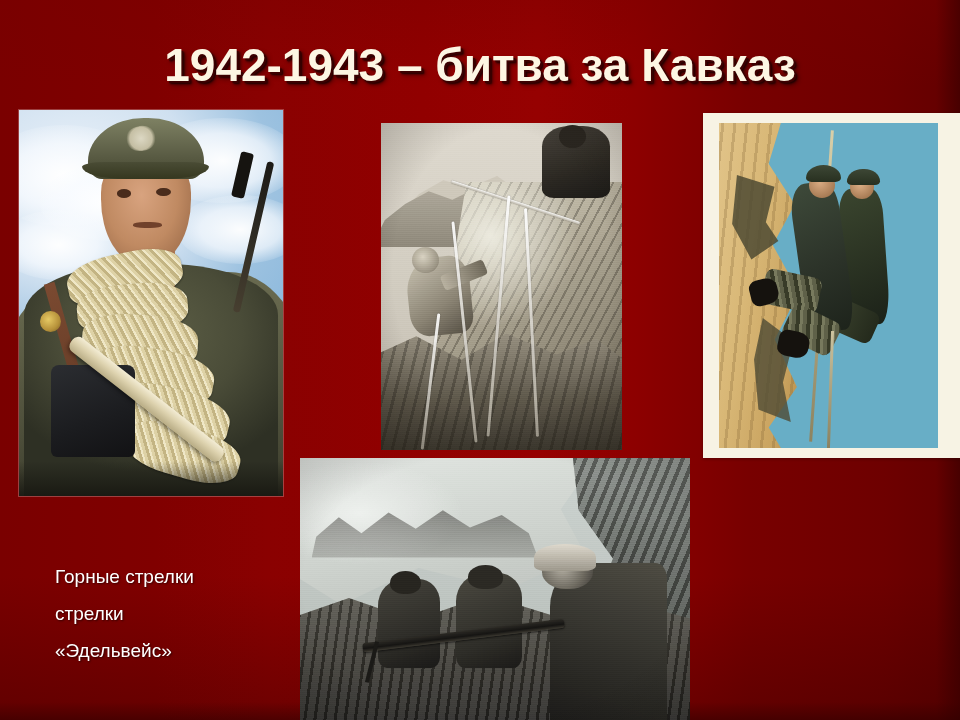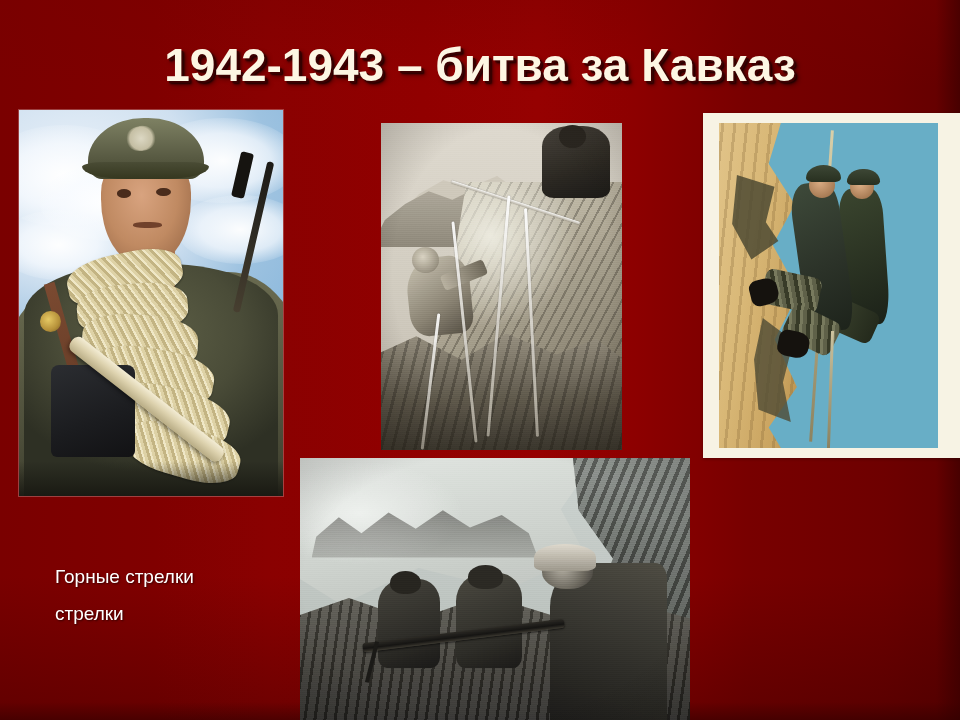--- a/index.html
+++ b/index.html
@@ -596,15 +596,16 @@
     <div class="p4-mg"></div>
     <div class="p4-mgbipod"></div>
 
     <div class="p4-grain"></div>
     <div class="p4-vignette"></div>
   </div>
 
   <div class="caption">
     <div>Горные стрелки</div>
     <div>стрелки</div>
+    <div>«Эдельвейс»</div>
   </div>
 
 </div>
 
 </body></html>

